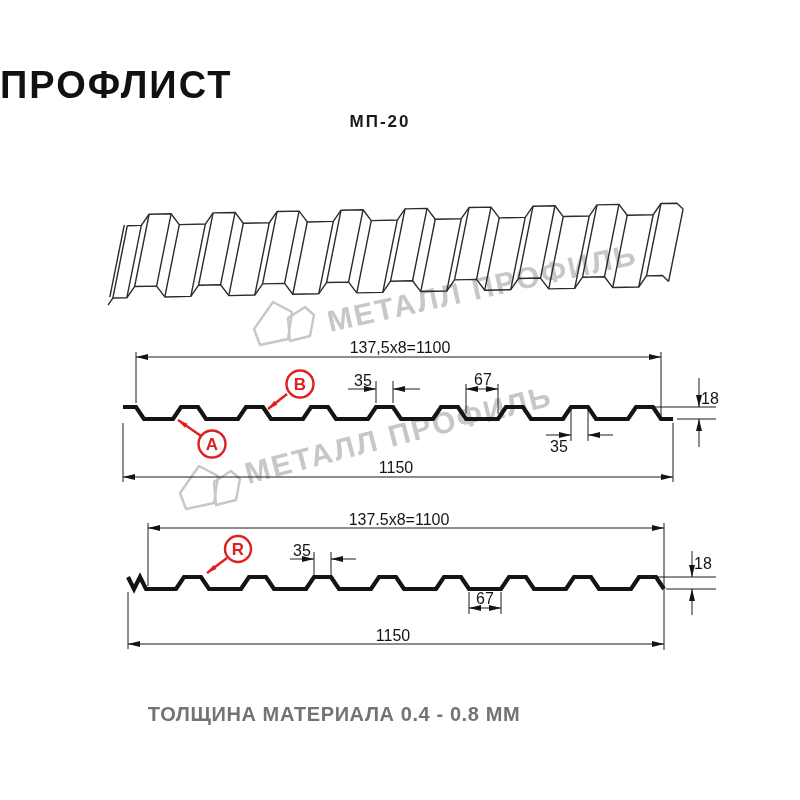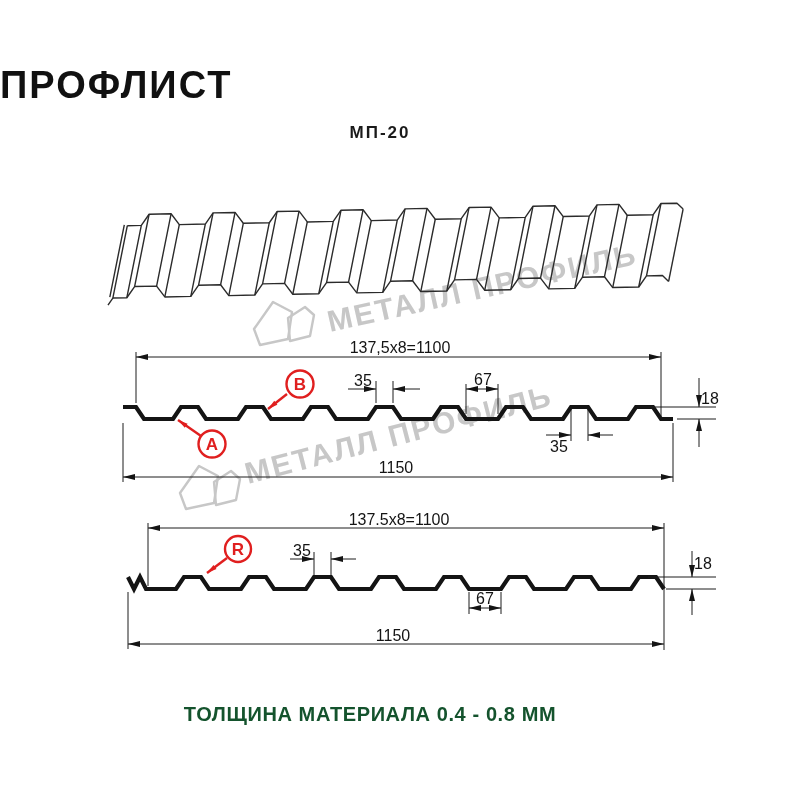--- a/index.html
+++ b/index.html
@@ -1,23 +1,23 @@
 <!DOCTYPE html>
 <html><head>
 <meta charset="utf-8">
 <style>
   html,body{margin:0;padding:0;background:#fff;}
   .page{position:relative;width:800px;height:800px;background:#fff;overflow:hidden;
         font-family:"Liberation Sans",sans-serif;}
   .title{position:absolute;top:64px;left:0;width:800px;text-align:left;
          font-size:38px;font-weight:800;letter-spacing:2px;color:#111;}
   .subtitle{position:absolute;top:112px;left:0;width:760px;text-align:center;
-            font-size:17px;font-weight:700;letter-spacing:2px;color:#1a1a1a;margin-top:11px;}
+            font-size:17px;font-weight:700;letter-spacing:2px;color:#1a1a1a;}
   .footer-note{position:absolute;top:703px;left:0;width:668px;text-align:center;
-               font-size:20px;font-weight:700;letter-spacing:0.6px;color:#14532d;padding-left:36px;}
+               font-size:20px;font-weight:700;letter-spacing:0.6px;color:#737373;}
   svg{position:absolute;left:0;top:0;}
   .thin{stroke:#1c1c1c;stroke-width:1;fill:none;}
   .sheet{stroke:#141414;stroke-width:4.2;fill:none;stroke-linejoin:miter;}
   .w3d{stroke:#2b2b2b;stroke-width:1.4;fill:none;stroke-linejoin:round;}
   .dimtxt{font-size:16px;fill:#141414;}
   .red{stroke:#e01f1f;fill:none;stroke-width:2.4;}
   .redtxt{font-size:17px;font-weight:700;fill:#e01f1f;}
   .wm{fill:#c7c7c7;font-size:30px;font-weight:700;letter-spacing:2px;}
   .wmlogo{stroke:#c7c7c7;stroke-width:2.4;fill:none;stroke-linejoin:round;}
 </style>

